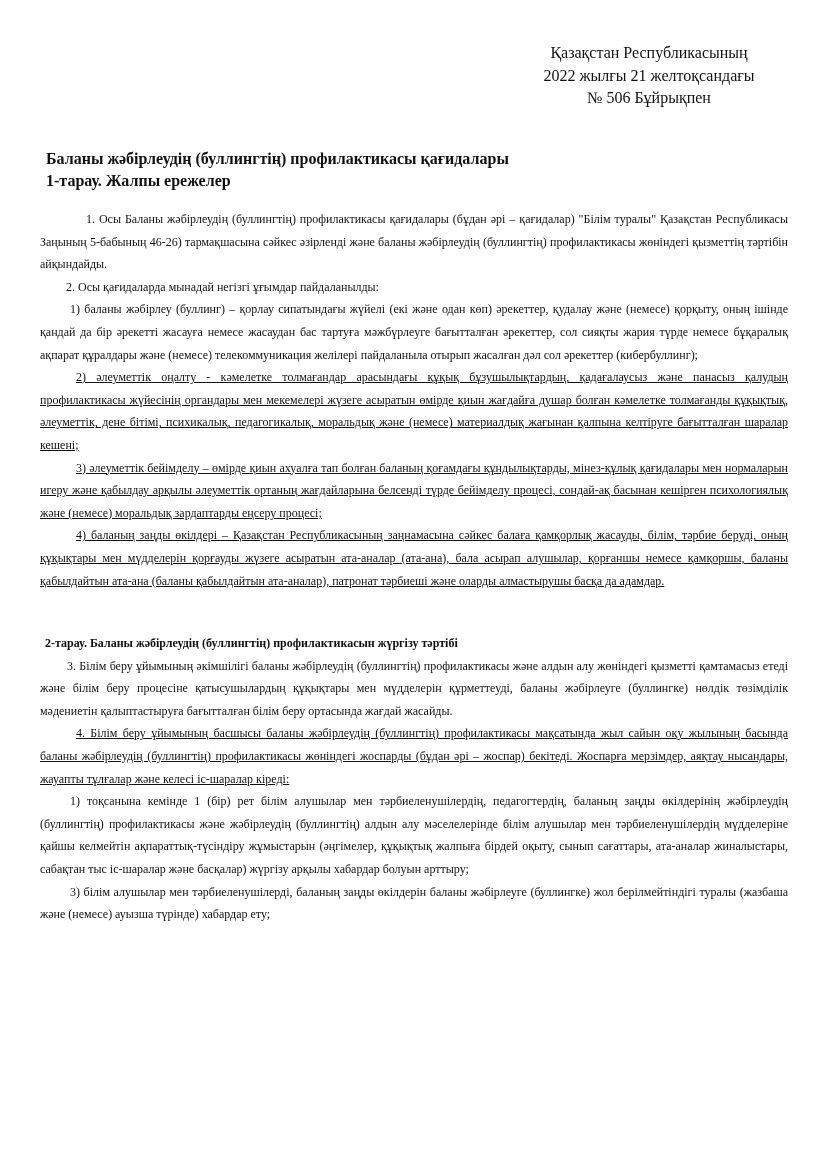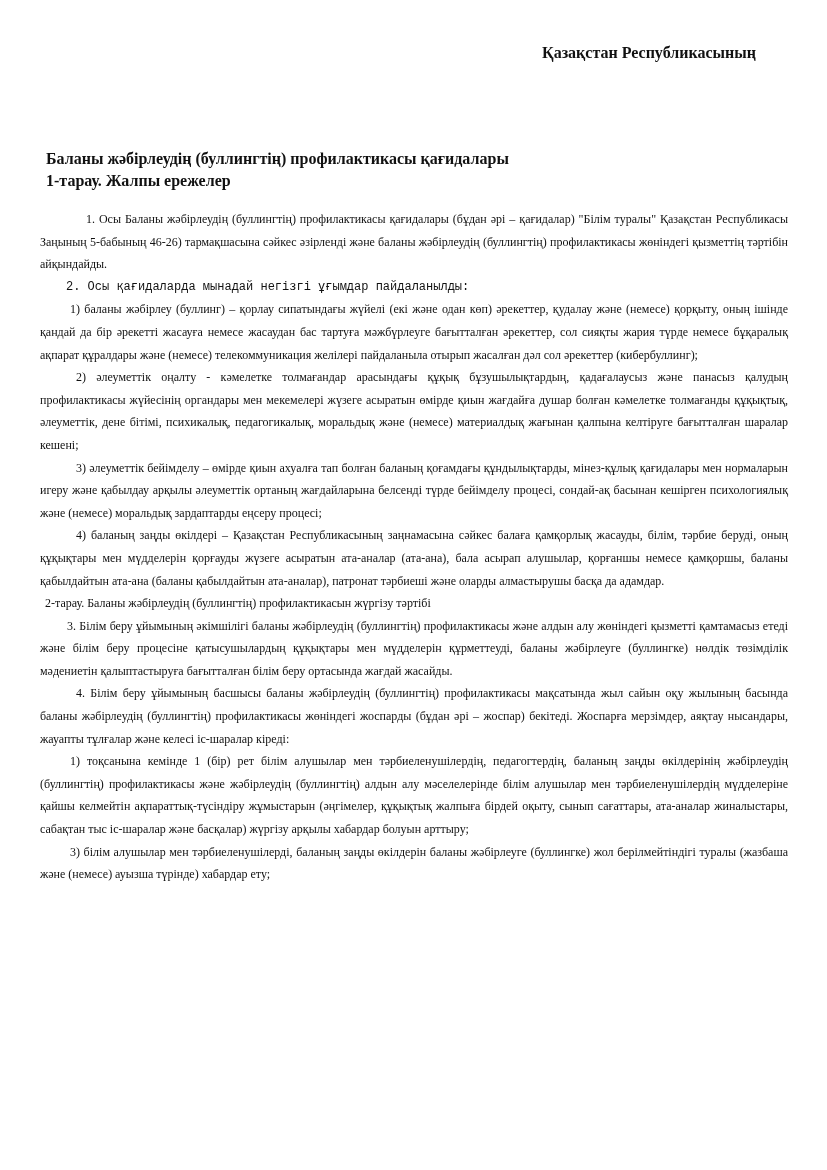--- a/index.html
+++ b/index.html
@@ -4,52 +4,54 @@
 <style>
   html, body { margin: 0; padding: 0; background: #ffffff; }
   body {
     width: 827px; height: 1170px; overflow: hidden; position: relative;
     font-family: "Liberation Serif", "DejaVu Serif", serif;
     color: #111111;
     font-size: 16px;
   }
   .approval {
     position: absolute; left: 500px; top: 42px; width: 298px;
-    text-align: center; line-height: 22.6px; font-size: 16px; font-weight: bold;
+    text-align: center; line-height: 22.6px; font-size: 16px;
   }
   .approval div { white-space: nowrap; }
   .doc-title {
     position: absolute; left: 46px; top: 148px;
     font-weight: bold; line-height: 22.6px; font-size: 16px; white-space: nowrap;
   }
   .chapter1 {
     position: absolute; left: 46px; top: 170px;
     font-weight: bold; line-height: 22.6px; font-size: 16px; white-space: nowrap;
   }
   .body {
     position: absolute; left: 40px; top: 208px; width: 748px;
     line-height: 22.6px; font-size: 12px;
   }
   .body p {
     margin: 0; text-align: justify; text-align-last: left;
   }
   .body p.chapter {
-    font-weight: normal; text-indent: 5px;
+    font-weight: bold; text-indent: 5px; margin-top: 40px;
   }
   .ind-1 { text-indent: 46px; }
-  .ind-2 { text-indent: 26px; font-family: Liberation Mono, monospace; }
+  .ind-2 { text-indent: 26px; }
   .ind-s { text-indent: 30px; }
-  .ind-s2 { text-indent: 36px; }
+  .ind-s2 { text-indent: 36px; text-decoration: underline; }
   .ind-3 { text-indent: 27px; }
 </style>
 </head>
 <body>
 
 <div class="approval">
   <div>Қазақстан Республикасының</div>
+  <div>2022 жылғы 21 желтоқсандағы</div>
+  <div>№ 506 Бұйрықпен</div>
 </div>
 
 <div class="doc-title">Баланы жәбірлеудің (буллингтің) профилактикасы қағидалары</div>
 <div class="chapter1">1-тарау. Жалпы ережелер</div>
 
 <div class="body">
   <p class="ind-1">1. Осы Баланы жәбірлеудің (буллингтің) профилактикасы қағидалары (бұдан әрі – қағидалар) "Білім туралы" Қазақстан Республикасы Заңының 5-бабының 46-26) тармақшасына сәйкес әзірленді және баланы жәбірлеудің (буллингтің) профилактикасы жөніндегі қызметтің тәртібін айқындайды.</p>
   <p class="ind-2">2. Осы қағидаларда мынадай негізгі ұғымдар пайдаланылды:</p>
   <p class="ind-s">1) баланы жәбірлеу (буллинг) – қорлау сипатындағы жүйелі (екі және одан көп) әрекеттер, қудалау және (немесе) қорқыту, оның ішінде қандай да бір әрекетті жасауға немесе жасаудан бас тартуға мәжбүрлеуге бағытталған әрекеттер, сол сияқты жария түрде немесе бұқаралық ақпарат құралдары және (немесе) телекоммуникация желілері пайдаланыла отырып жасалған дәл сол әрекеттер (кибербуллинг);</p>
   <p class="ind-s2">2) әлеуметтік оңалту - кәмелетке толмағандар арасындағы құқық бұзушылықтардың, қадағалаусыз және панасыз қалудың профилактикасы жүйесінің органдары мен мекемелері жүзеге асыратын өмірде қиын жағдайға душар болған кәмелетке толмағанды құқықтық, әлеуметтік, дене бітімі, психикалық, педагогикалық, моральдық және (немесе) материалдық жағынан қалпына келтіруге бағытталған шаралар кешені;</p>

